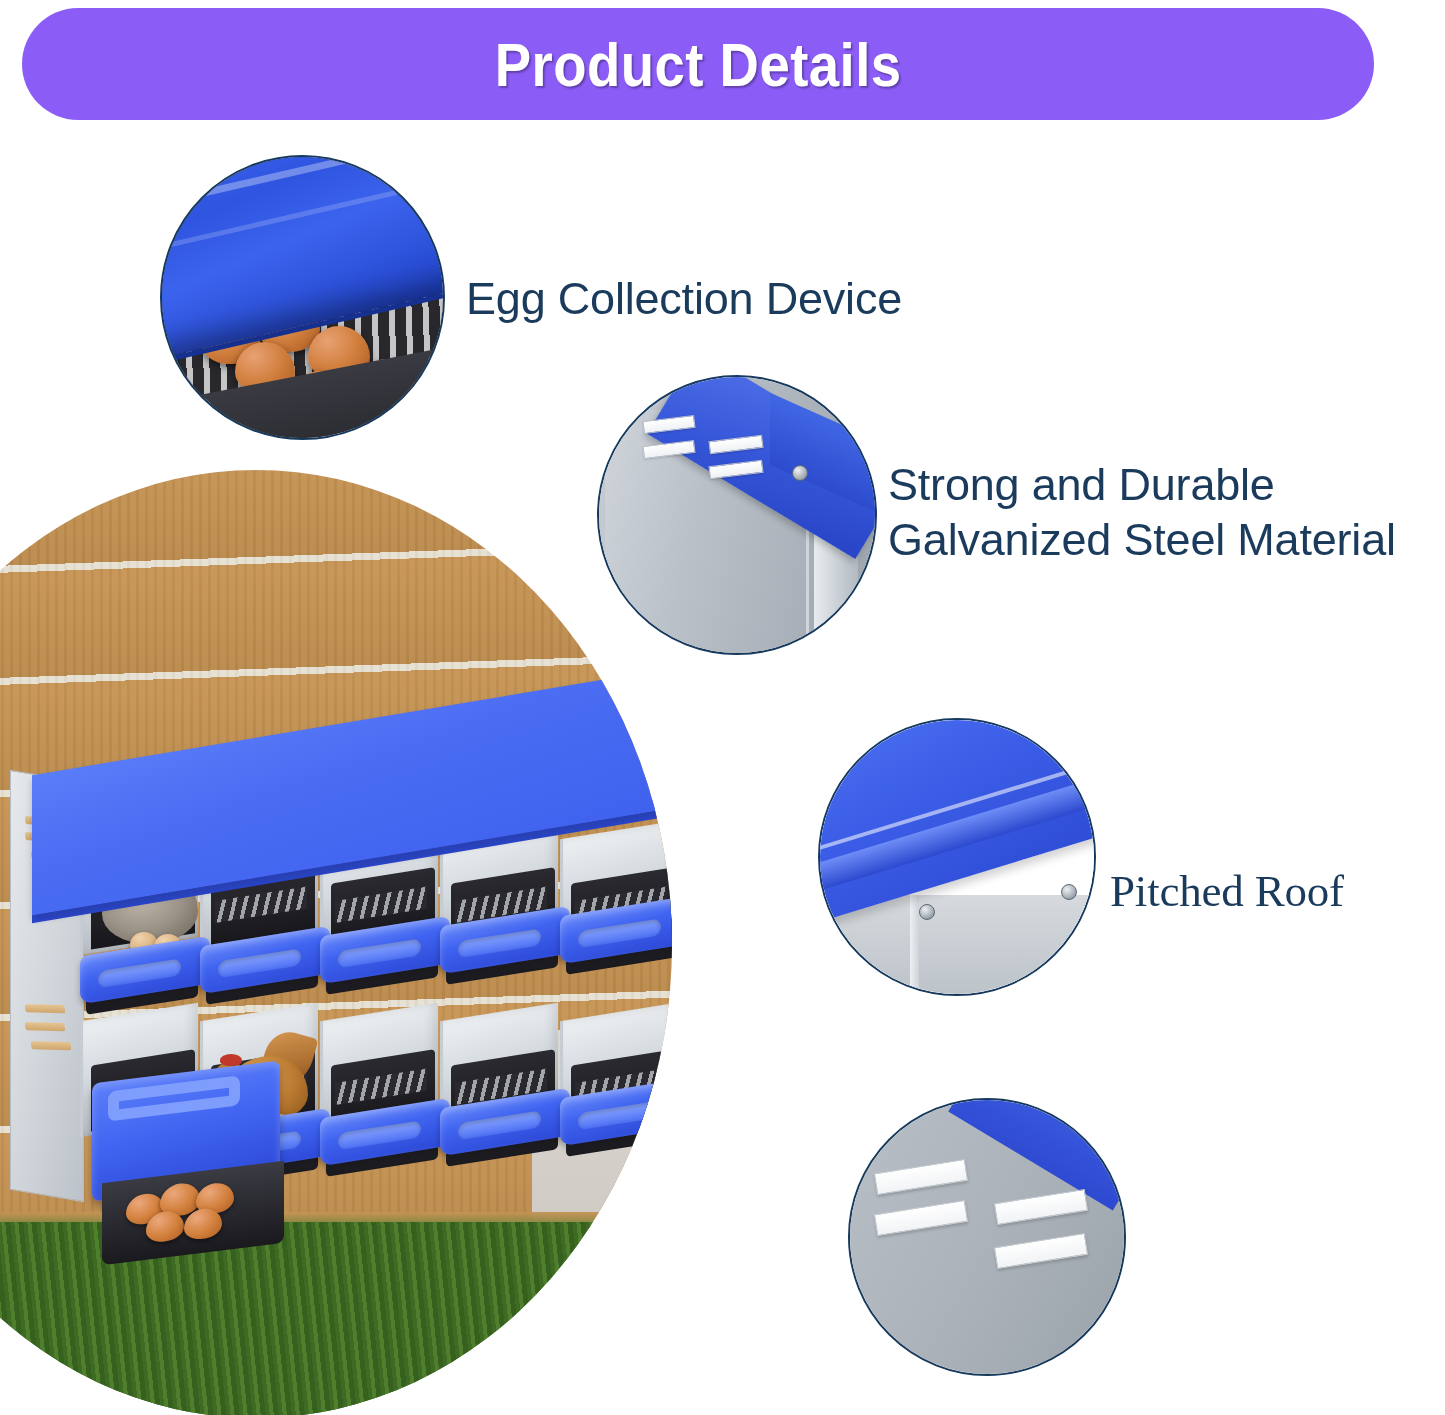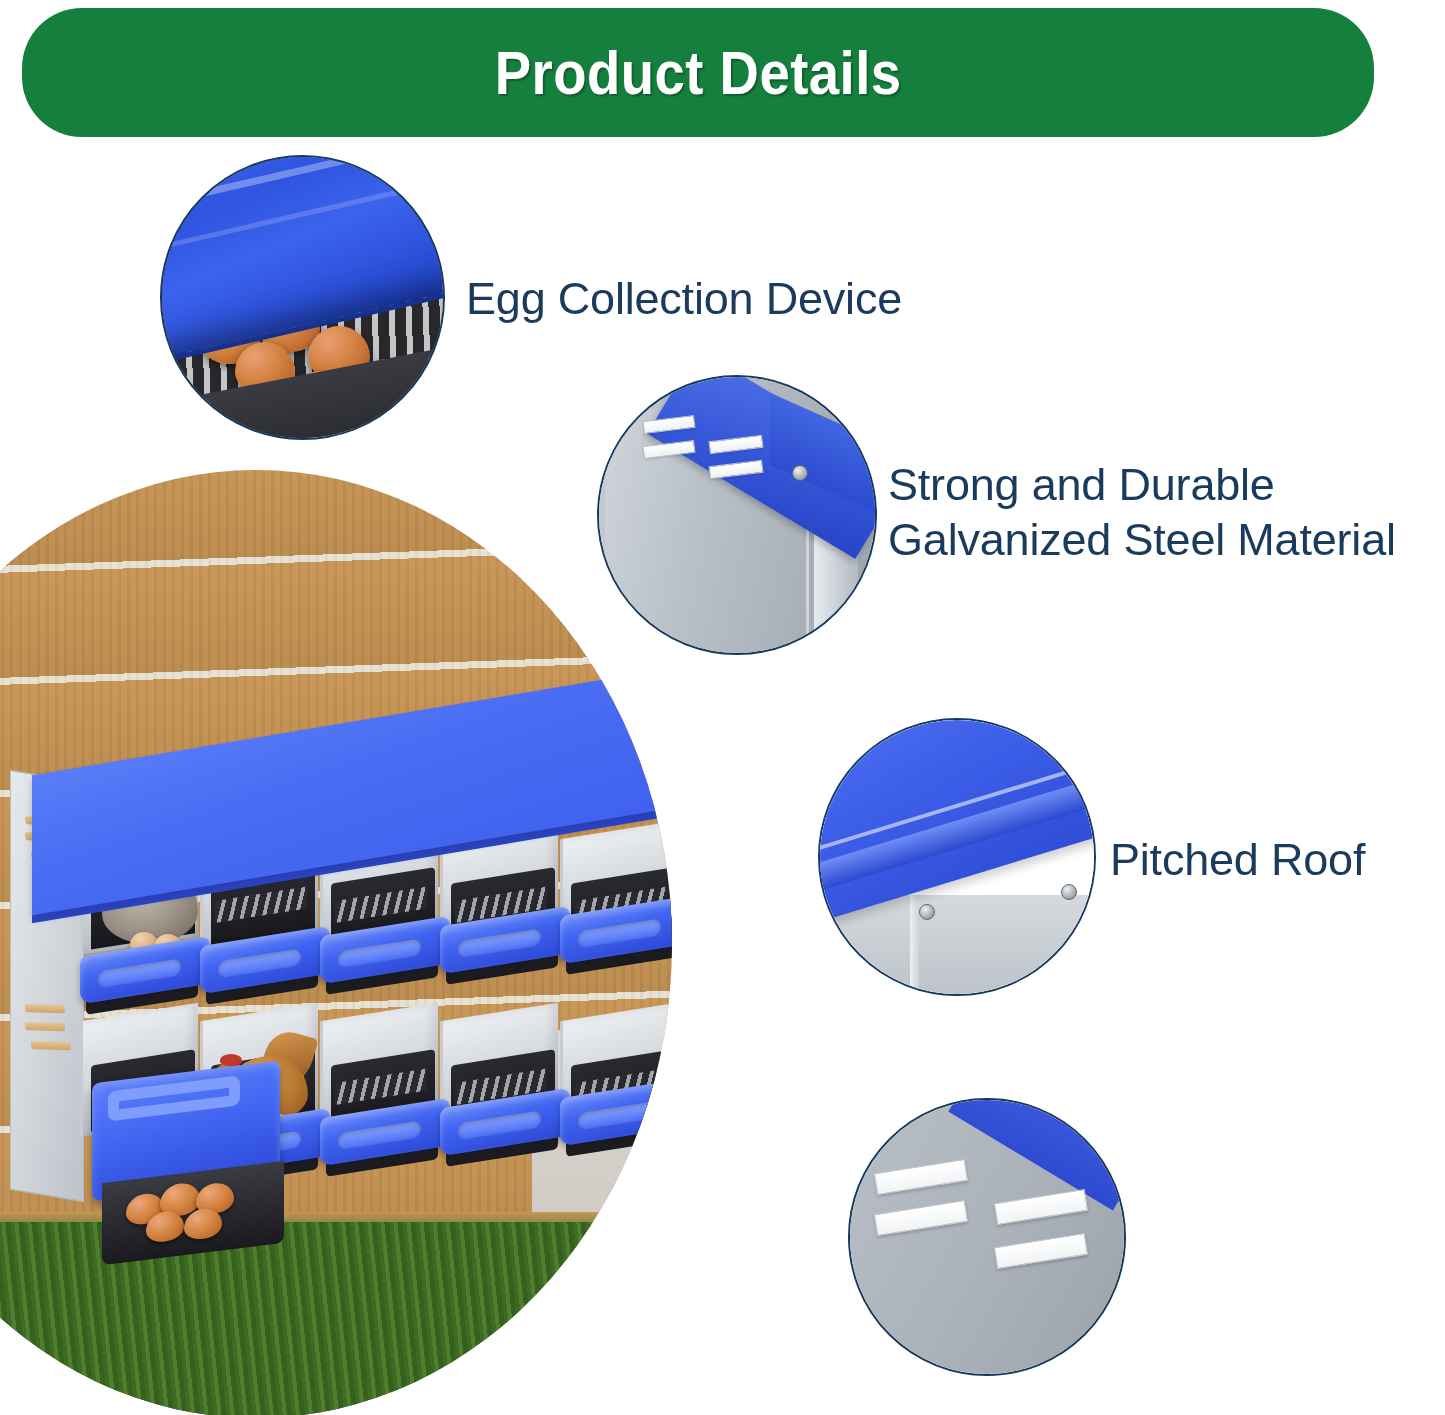--- a/index.html
+++ b/index.html
@@ -7,22 +7,22 @@
     width: 1445px; height: 1415px;
     background: #ffffff;
     font-family: "Liberation Sans", sans-serif;
     overflow: hidden;
   }
   #page { position: relative; width: 1445px; height: 1415px; background: #fff; }
 
   
   #header-banner {
     position: absolute; left: 22px; top: 8px;
-    width: 1352px; height: 129px;
-    background: #15803d;
+    width: 1352px; height: 112px;
+    background: #8b5cf6;
     border-radius: 60px;
     display: flex; align-items: center; justify-content: center;
   }
   #header-title {
     color: #ffffff;
     font-size: 62px;
     font-weight: bold;
     letter-spacing: 0.5px;
     font-family: "Liberation Sans Narrow", "Liberation Sans", sans-serif;
     transform: scaleX(0.88);
@@ -34,21 +34,21 @@
   .callout-label {
     position: absolute;
     color: #1b3b5c;
     font-size: 45px;
     line-height: 1.22;
     white-space: pre-line;
     letter-spacing: -0.2px;
   }
   #label-egg   { left: 466px; top: 272px; }
   #label-steel { left: 888px; top: 458px; }
-  #label-roof  { left: 1110px; top: 833px; }
+  #label-roof  { left: 1110px; top: 864px; font-family: Liberation Serif, serif; }
   #label-vent  { left: 1140px; top: 1223px; }
 
   
   .circle-callout {
     position: absolute;
     border-radius: 50%;
     border: 2.5px solid #153a5e;
     overflow: hidden;
     background: #fff;
   }

